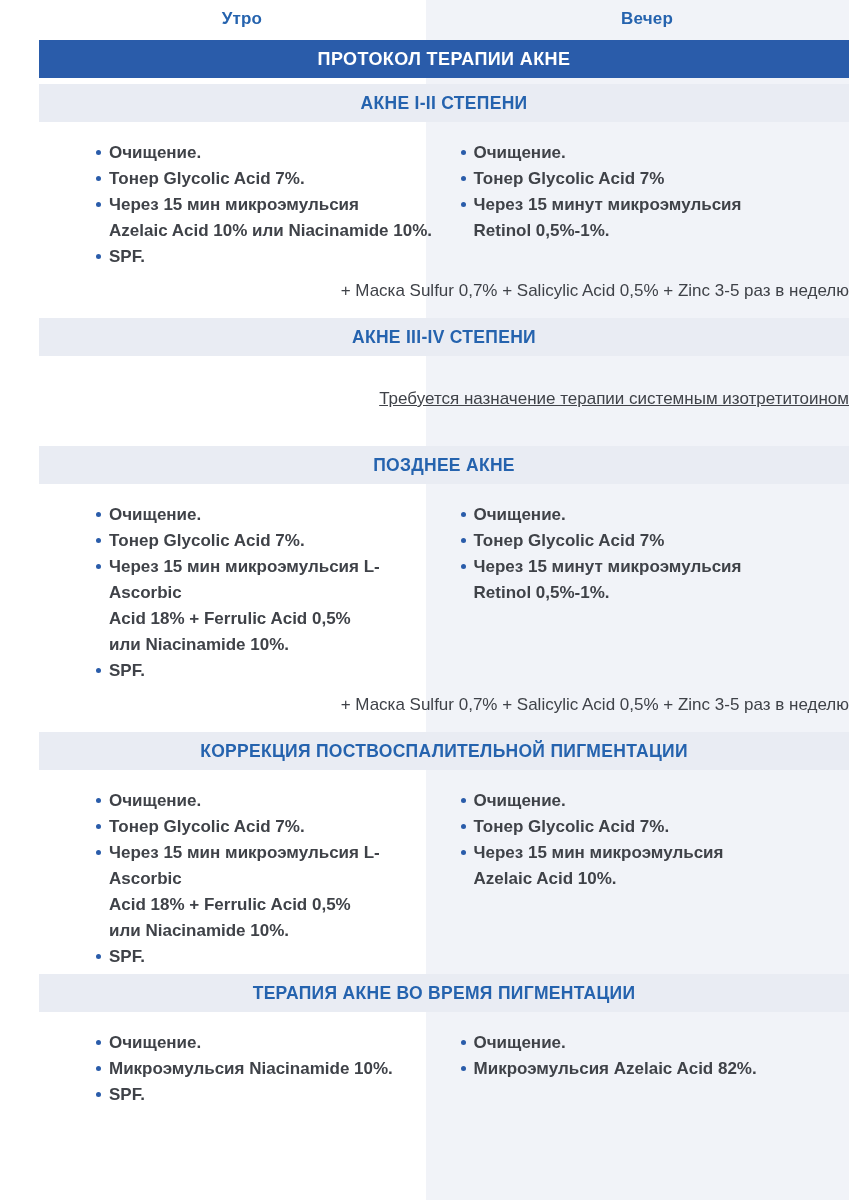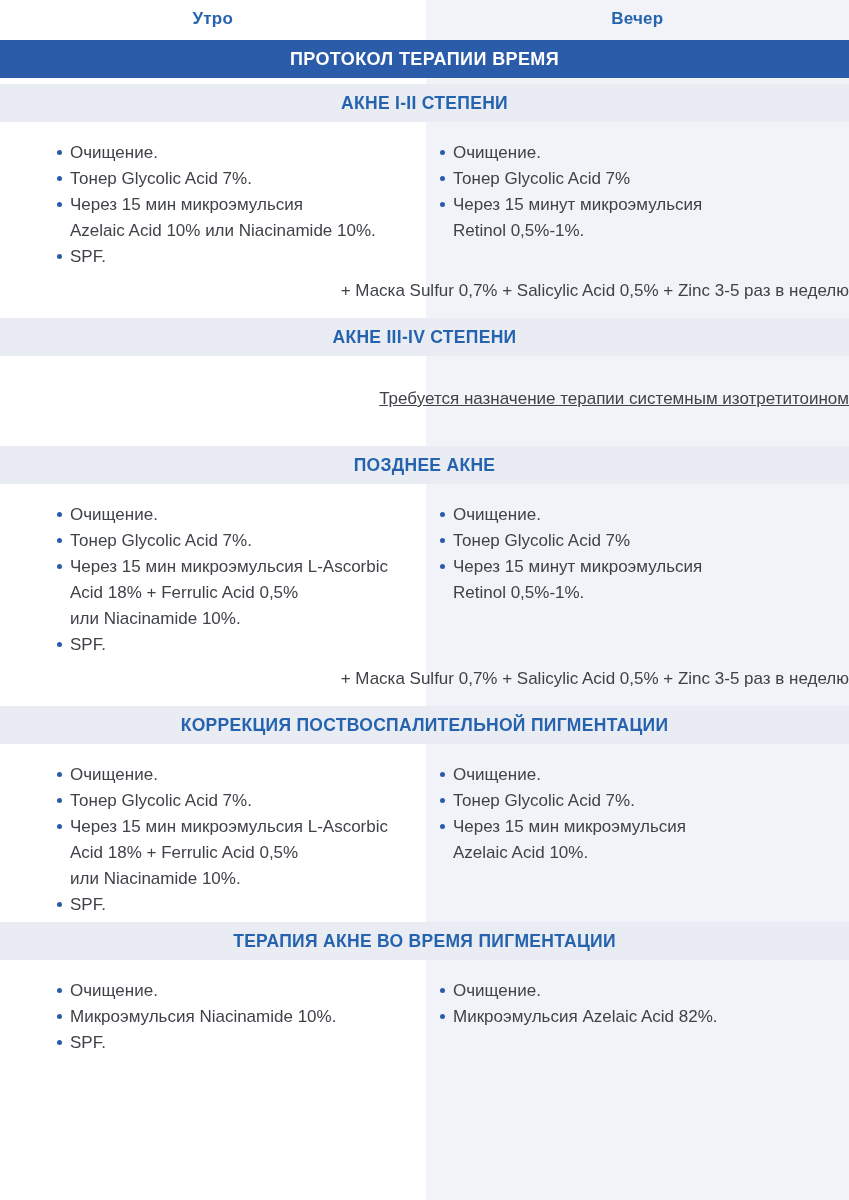--- a/index.html
+++ b/index.html
@@ -12,20 +12,21 @@
   }
   *{margin:0;padding:0;box-sizing:border-box;}
   html,body{background:#fff;}
   body{font-family:"Liberation Sans","DejaVu Sans",sans-serif;}
   .page{
     position:relative;
     width:849px;height:1200px;
     background:#fff;
     overflow:hidden;
     margin:0 auto;
+    padding-left:39px;
   }
   
   .evening-panel{
     position:absolute;top:0;left:426px;width:423px;height:100%;
     background:var(--panel-gray);
     z-index:0;
   }
   .content{position:relative;z-index:1;}
 
   .header-row{
@@ -51,21 +52,21 @@
     background:var(--band-gray);
     color:var(--heading-blue);
     font-weight:bold;font-size:17.5px;letter-spacing:.3px;
     text-align:center;
   }
 
   .columns{
     display:flex;
     padding:18px 0 4px 0;
   }
-  .col{font-size:17px;line-height:26px;color:var(--text);}
+  .col{font-size:17px;line-height:26px;color:var(--text);font-weight:bold;}
   .col.morning{width:426px;padding-left:57px;padding-right:6px;}
   .col.evening{width:423px;padding-left:14px;padding-right:6px;}
 
   ul.items{list-style:none;}
   ul.items li{
     position:relative;
     padding-left:13px;
     white-space:pre-line;
   }
   .dot{
@@ -87,21 +88,21 @@
 <div class="page">
   <div class="evening-panel"></div>
 
   <div class="content">
 
     <div class="header-row">
       <div class="header-cell morning">Утро</div>
       <div class="header-cell evening">Вечер</div>
     </div>
 
-    <div class="banner">ПРОТОКОЛ ТЕРАПИИ ВРЕМЯ</div>
+    <div class="banner">ПРОТОКОЛ ТЕРАПИИ АКНЕ</div>
     <div class="banner-gap"></div>
 
     <div id="sections">
         <section class="section">
           <div class="band">АКНЕ I-II СТЕПЕНИ</div>
           <div class="columns">
             <div class="col morning">
               <ul class="items">
                 <li><span class="dot"></span><span class="txt">Очищение.</span></li>
                 <li><span class="dot"></span><span class="txt">Тонер Glycolic Acid 7%.</span></li>

